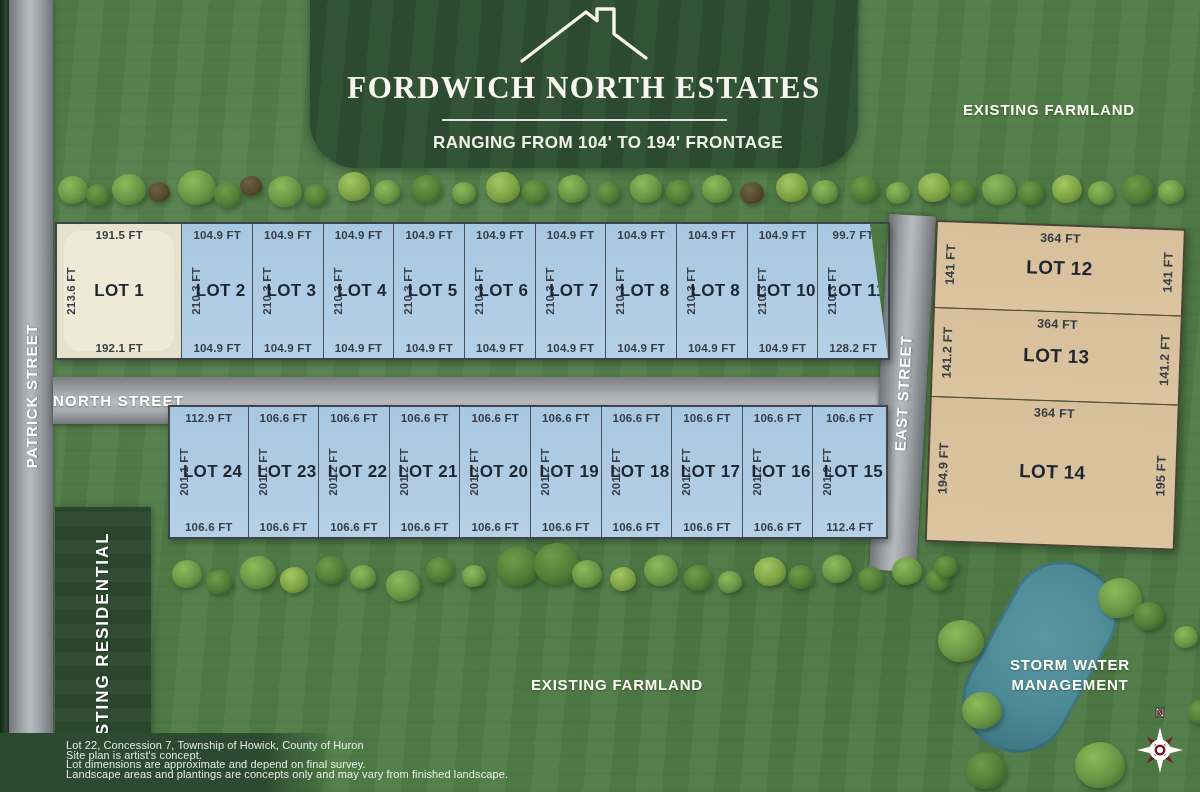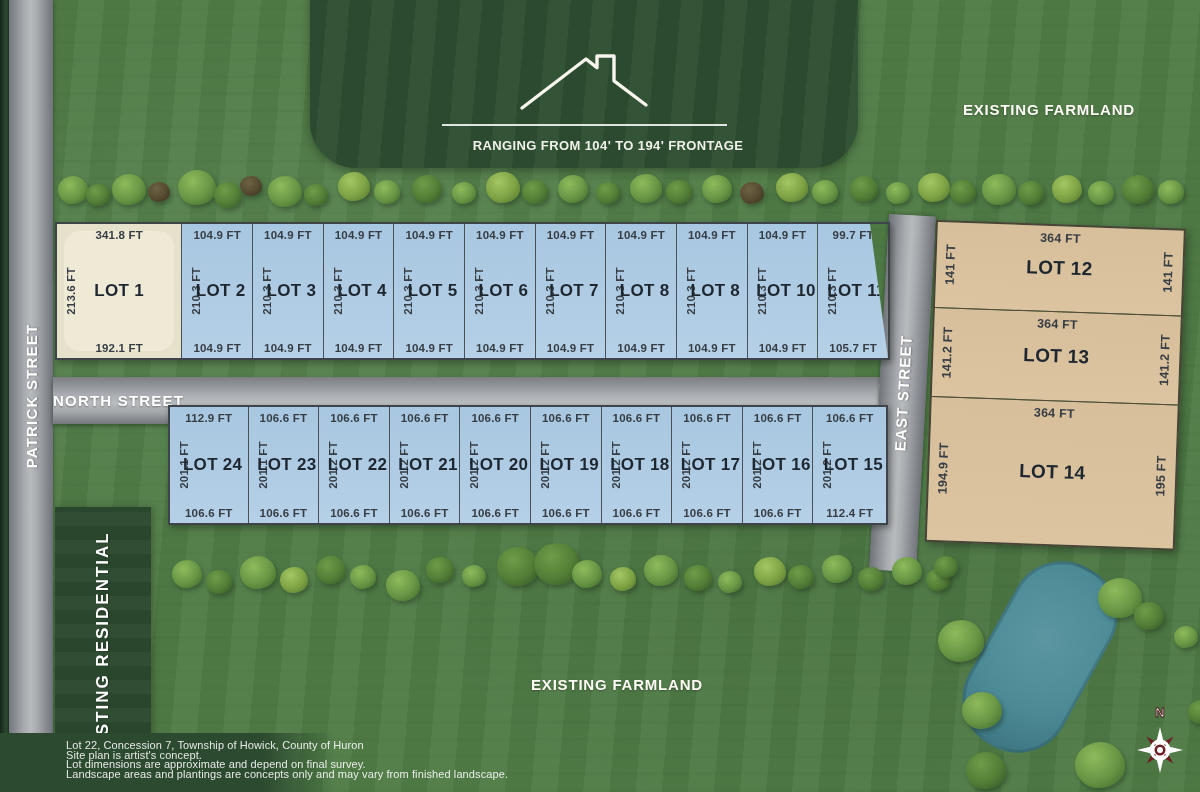--- a/index.html
+++ b/index.html
@@ -22,21 +22,21 @@
   .vtext{transform:translate(-50%,-50%) rotate(-90deg);position:absolute;left:50%;top:50%;}
   
   #header-panel{left:310px;top:-48px;width:548px;height:216px;border-radius:46px;
     background:#2d4e31;
     background-image:repeating-linear-gradient(95deg, rgba(0,0,0,0.05) 0 22px, rgba(255,255,255,0.03) 22px 44px);
     box-shadow:0 3px 10px rgba(15,25,15,.4);
     display:flex;flex-direction:column;justify-content:flex-end;align-items:center;padding-bottom:15px;box-sizing:border-box;z-index:2;}
   #title{font-family:"Liberation Serif","DejaVu Serif",serif;font-weight:700;font-size:31px;
     letter-spacing:1.5px;color:#f7f5ed;white-space:nowrap;margin-top:6px;}
   #divider{width:285px;height:2px;background:rgba(255,255,255,.85);margin:13px 0 12px;}
-  #subtitle{font-weight:700;font-size:13px;letter-spacing:.4px;color:#f0f2ea;white-space:nowrap;margin-left:48px;}
+  #subtitle{font-weight:700;font-size:17px;letter-spacing:.4px;color:#f0f2ea;white-space:nowrap;margin-left:48px;}
   
   .area-label{color:#fdfdf6;font-weight:700;font-size:15px;letter-spacing:.8px;white-space:nowrap;
     text-shadow:0 1px 2px rgba(0,0,0,.3);}
   
   .dark-green{background:#2c4a2f;
     background-image:repeating-linear-gradient(0deg, rgba(0,0,0,0.05) 0 14px, rgba(255,255,255,0.025) 14px 28px);}
   
   .lot-row{display:flex;border:2px solid #3e444a;box-sizing:border-box;z-index:2;
     box-shadow:2px 3px 6px rgba(20,30,20,.4);}
   .lot{position:relative;box-sizing:border-box;height:100%;}
@@ -97,20 +97,21 @@
   <div class="abs street-v" style="left:889px;top:214px;width:47px;height:356px;z-index:1;transform:rotate(3.2deg);transform-origin:top left;">
     <span class="street-label vtext">EAST STREET</span>
   </div>
 
   <div class="abs" id="left-edge"></div>
 
   <div class="abs" id="header-panel">
     <svg width="140" height="58" viewBox="0 0 140 58" fill="none" stroke="#f7f5ed" stroke-width="3.4" stroke-linecap="round" stroke-linejoin="round">
       <path d="M8 55 L72 6 L83 14.6 L83 3 L100 3 L100 27.8 L132 52"></path>
     </svg>
+    <div id="title">FORDWICH NORTH ESTATES</div>
     <div id="divider"></div>
     <div id="subtitle">RANGING FROM 104' TO 194' FRONTAGE</div>
   </div>
 
   <div class="abs area-label" style="left:963px;top:101px;z-index:4;">EXISTING FARMLAND</div>
   <div class="abs area-label" style="left:467px;top:676px;width:300px;text-align:center;z-index:4;">EXISTING FARMLAND</div>
 
   <div class="abs dark-green" id="residential-panel">
     <span class="street-label vtext">EXISTING RESIDENTIAL</span>
   </div>
@@ -118,21 +119,21 @@
   <div class="abs" id="bottomleft-dark"></div>
   <div class="abs" id="disclaimer">
       <div>Lot 22, Concession 7, Township of Howick, County of Huron</div>
       <div>Site plan is artist's concept.</div>
       <div>Lot dimensions are approximate and depend on final survey.</div>
       <div>Landscape areas and plantings are concepts only and may vary from finished landscape.</div>
     </div>
 
   <div class="abs lot-row" id="top-row" style="left:55px;top:222px;width:835px;height:138px;">
       <div class="lot cream" style="width: 125px;">
-        <span class="dim top">341.8 FT</span>
+        <span class="dim top">191.5 FT</span>
         <span class="dim bottom">192.1 FT</span>
         <span class="dim sideL">213.6 FT</span>
         <span class="lot-name">LOT 1</span>
       </div>
       <div class="lot blue" style="width: 71px;">
         <span class="dim top">104.9 FT</span>
         <span class="dim bottom">104.9 FT</span>
         <span class="dim sideL">210.3 FT</span>
         <span class="lot-name">LOT 2</span>
       </div>
@@ -179,26 +180,26 @@
         <span class="lot-name">LOT 8</span>
       </div>
       <div class="lot blue" style="width: 71px;">
         <span class="dim top">104.9 FT</span>
         <span class="dim bottom">104.9 FT</span>
         <span class="dim sideL">210.3 FT</span>
         <span class="lot-name">LOT 10</span>
       </div>
       <div class="lot blue slant" style="width: 71px;">
         <span class="dim top">99.7 FT</span>
-        <span class="dim bottom">105.7 FT</span>
+        <span class="dim bottom">128.2 FT</span>
         <span class="dim sideL">210.3 FT</span>
         <span class="lot-name">LOT 11</span>
       </div>
     </div>
-  <div class="abs lot-row" id="bottom-row" style="left:168px;top:405px;width:720px;height:120px;">
+  <div class="abs lot-row" id="bottom-row" style="left:168px;top:405px;width:720px;height:134px;">
       <div class="lot blue" style="width: 78px;">
         <span class="dim top">112.9 FT</span>
         <span class="dim bottom">106.6 FT</span>
         <span class="dim sideL">201.1 FT</span>
         <span class="lot-name">LOT 24</span>
       </div>
       <div class="lot blue" style="width: 71px;">
         <span class="dim top">106.6 FT</span>
         <span class="dim bottom">106.6 FT</span>
         <span class="dim sideL">201.1 FT</span>
@@ -268,20 +269,24 @@
       </div>
       <div class="lot tan" style="height: 146px;">
         <span class="dim top">364 FT</span>
         <span class="dim sideL">194.9 FT</span>
         <span class="dim sideR">195 FT</span>
         <span class="lot-name">LOT 14</span>
       </div>
     </div>
 
   <div class="abs" id="pond"></div>
+  <div class="abs area-label" id="storm-label">
+    <div>STORM WATER</div>
+    <div>MANAGEMENT</div>
+  </div>
 
 
   <svg class="abs" id="compass" width="64" height="78" viewBox="0 0 64 78">
     <text x="32" y="15" text-anchor="middle" font-size="13" font-weight="bold" fill="#ffffff" stroke="#4a1518" stroke-width="0.9">N</text>
     <g transform="translate(32,48)">
       <g transform="rotate(45)">
         <polygon points="0,-19 4,-4 19,0 4,4 0,19 -4,4 -19,0 -4,-4" fill="#6d2024"></polygon>
       </g>
       <circle r="9" fill="none" stroke="#ffffff" stroke-width="3"></circle>
       <polygon points="0,-23 4.5,-4.5 23,0 4.5,4.5 0,23 -4.5,4.5 -23,0 -4.5,-4.5" fill="#ffffff"></polygon>

